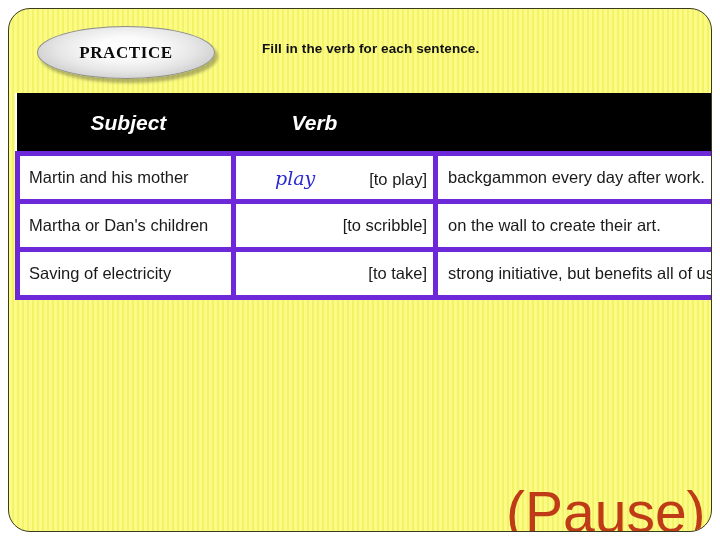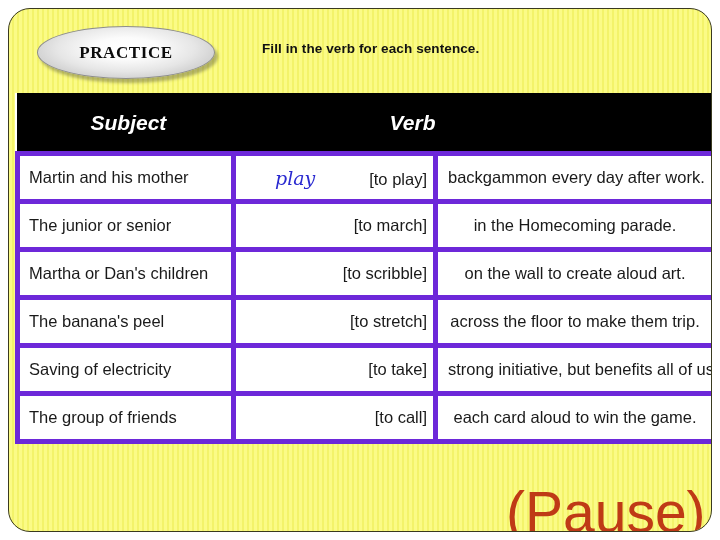--- a/index.html
+++ b/index.html
@@ -93,37 +93,37 @@
     height: 56px;
     padding: 0;
     border: none;
     font-family: "Liberation Sans", sans-serif;
     font-weight: bold;
     font-size: 21px;
     vertical-align: middle;
     font-style: italic;
   }
   #vtable thead th.h-subject { text-align: left;  padding-left: 72px; }
-  #vtable thead th.h-verb    { text-align: right;  padding-left: 58px; }
+  #vtable thead th.h-verb    { text-align: left;  padding-left: 58px; }
   #vtable thead th.h-blank   { text-align: left; }
 
   #vtable tbody td {
     height: 43px;
     border: 5px solid #6d28d9;
     padding: 0 9px;
     font-family: "Liberation Sans", sans-serif;
     font-size: 16.5px;
     color: #1a1a1a;
     vertical-align: middle;
     white-space: nowrap;
     overflow: hidden;
   }
   #vtable tbody td.cell-subject { text-align: left; }
   #vtable tbody td.cell-verb    { text-align: right; padding-right: 6px; }
-  #vtable tbody td.cell-rest    { text-align: center; padding-left: 10px; }
+  #vtable tbody td.cell-rest    { text-align: left; padding-left: 10px; }
 
   .verb-wrap {
     display: flex;
     align-items: baseline;
     justify-content: flex-end;
     gap: 26px;
     width: 100%;
   }
   .handwritten {
     font-family: "DejaVu Serif", serif;
@@ -178,63 +178,36 @@
             <td class="cell-subject">Martin and his mother</td>
             <td class="cell-verb">
               <span class="verb-wrap">
                 <span class="handwritten">play</span>
                 <span class="cue">[to play]</span>
               </span>
             </td>
             <td class="cell-rest">backgammon every day after work.</td>
           </tr>
           <tr>
-            <td class="cell-subject">The junior or senior</td>
-            <td class="cell-verb">
-              <span class="verb-wrap">
-                <span class="cue">[to march]</span>
-              </span>
-            </td>
-            <td class="cell-rest">in the Homecoming parade.</td>
-          </tr>
-          <tr>
             <td class="cell-subject">Martha or Dan's children</td>
             <td class="cell-verb">
               <span class="verb-wrap">
                 <span class="cue">[to scribble]</span>
               </span>
             </td>
-            <td class="cell-rest">on the wall to create aloud art.</td>
-          </tr>
-          <tr>
-            <td class="cell-subject">The banana's peel</td>
-            <td class="cell-verb">
-              <span class="verb-wrap">
-                <span class="cue">[to stretch]</span>
-              </span>
-            </td>
-            <td class="cell-rest">across the floor to make them trip.</td>
+            <td class="cell-rest">on the wall to create their art.</td>
           </tr>
           <tr>
             <td class="cell-subject">Saving of electricity</td>
             <td class="cell-verb">
               <span class="verb-wrap">
                 <span class="cue">[to take]</span>
               </span>
             </td>
             <td class="cell-rest">strong initiative, but benefits all of us.</td>
           </tr>
-          <tr>
-            <td class="cell-subject">The group of friends</td>
-            <td class="cell-verb">
-              <span class="verb-wrap">
-                <span class="cue">[to call]</span>
-              </span>
-            </td>
-            <td class="cell-rest">each card aloud to win the game.</td>
-          </tr>
         </tbody>
     </table>
 
     <div id="pause-label">(Pause)</div>
 
   </div>
 </div>
 
 </body></html>

